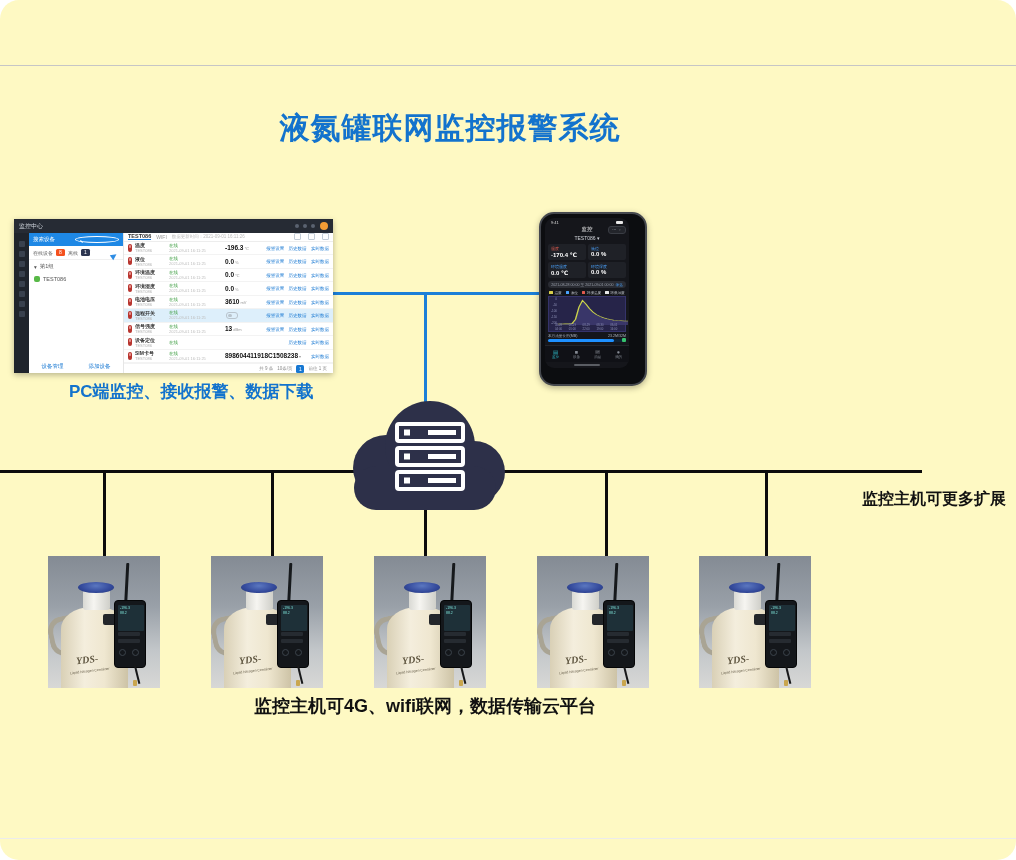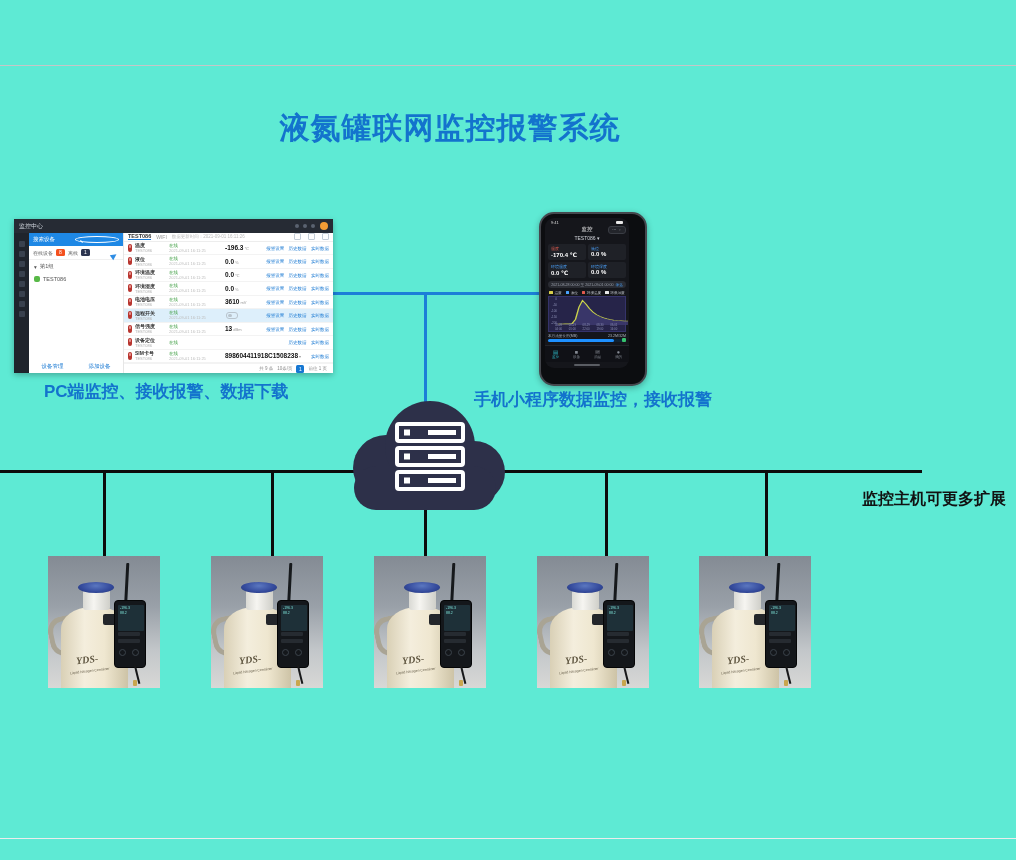--- a/index.html
+++ b/index.html
@@ -1,25 +1,25 @@
 <!DOCTYPE html>
 <html><head>
 <meta charset="utf-8">
 <style>
   html,body{margin:0;padding:0;background:#fff;}
-  .stage{position:relative;width:1016px;height:860px;background:#5eead4;overflow:hidden;
-         font-family:"Liberation Sans","DejaVu Sans",sans-serif;color:#111;}
+  .stage{position:relative;width:1016px;height:860px;background:#fef9c3;overflow:hidden;
+         font-family:"Liberation Sans","DejaVu Sans",sans-serif;color:#111;border-radius:19px;}
   .hairline{position:absolute;left:0;width:1016px;height:1px;background:#c6c6c6;}
   .hairline.bottom{background:#ececec;}
 
   
   .main-title{position:absolute;left:150px;top:108px;width:600px;text-align:center;
               font-size:30px;font-weight:bold;color:#1373cd;letter-spacing:1px;}
   .cap{position:absolute;font-weight:bold;white-space:nowrap;}
-  .cap.blue{color:#1373cd;font-size:17px;}
+  .cap.blue{color:#1373cd;font-size:17px;margin-left:25px;}
   .cap.dark{color:#111;}
 
   
   .blue-line{position:absolute;background:#1b7fd8;z-index:2;}
   .bus{position:absolute;background:#0c0c0c;z-index:1;}
 
   
   .cloud{position:absolute;left:338px;top:396px;z-index:3;}
 
   
@@ -542,22 +542,22 @@
           <span class="ph-tab">
             <span class="ic">●</span>
             <span>我的</span>
           </span>
         </div>
       <div class="home-bar"></div>
     </div>
   </div>
 
   <div class="cap blue" style="left:44px;top:380px">PC端监控、接收报警、数据下载</div>
-  <div class="cap blue" style="left:474px;top:388px">手机小程序数据监控，接收报警</div>
   <div class="cap dark" style="left:862px;top:489px;font-size:16px">监控主机可更多扩展</div>
+  <div class="cap dark" style="left:115px;top:694px;width:620px;text-align:center;font-size:18px">监控主机可4G、wifi联网，数据传输云平台</div>
 
   <div class="cloud">
     <svg width="174" height="118" viewBox="0 0 174 118">
       <g fill="#2d3049">
         <circle cx="48" cy="72" r="33"></circle>
         <circle cx="92" cy="50" r="45"></circle>
         <circle cx="136" cy="76" r="31"></circle>
         <rect x="16" y="70" width="142" height="44" rx="22"></rect>
       </g>
       <g>

